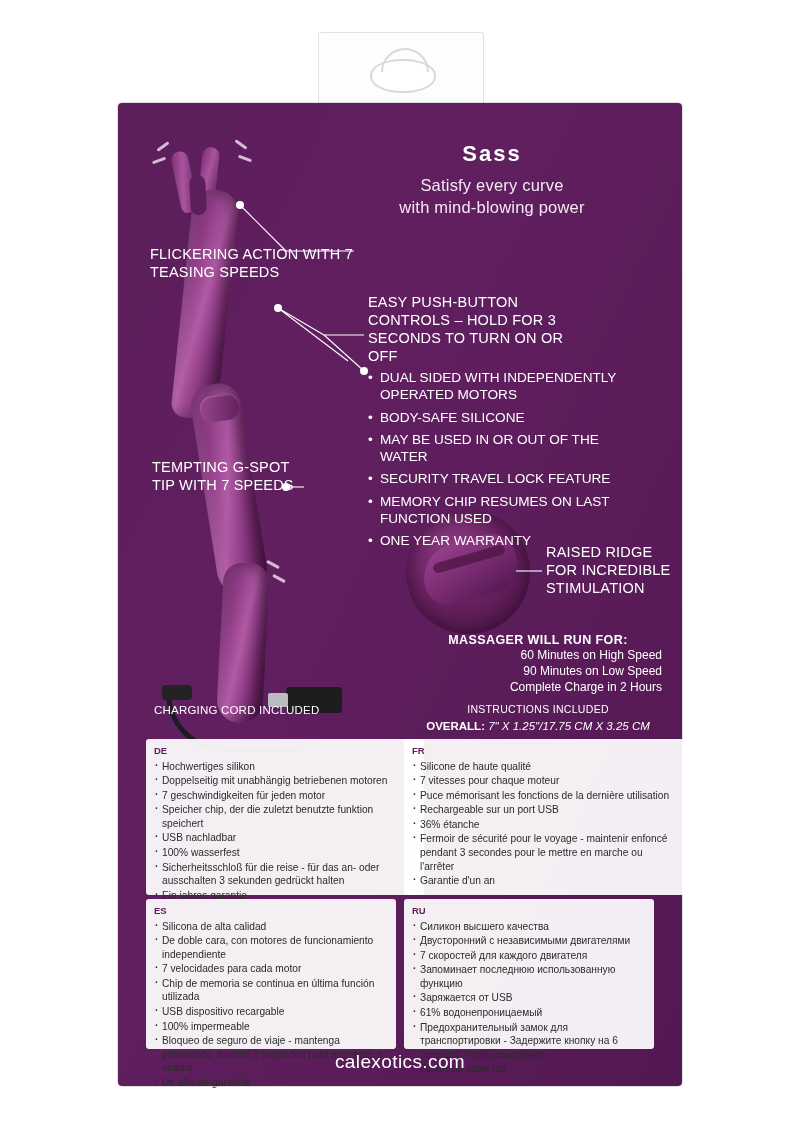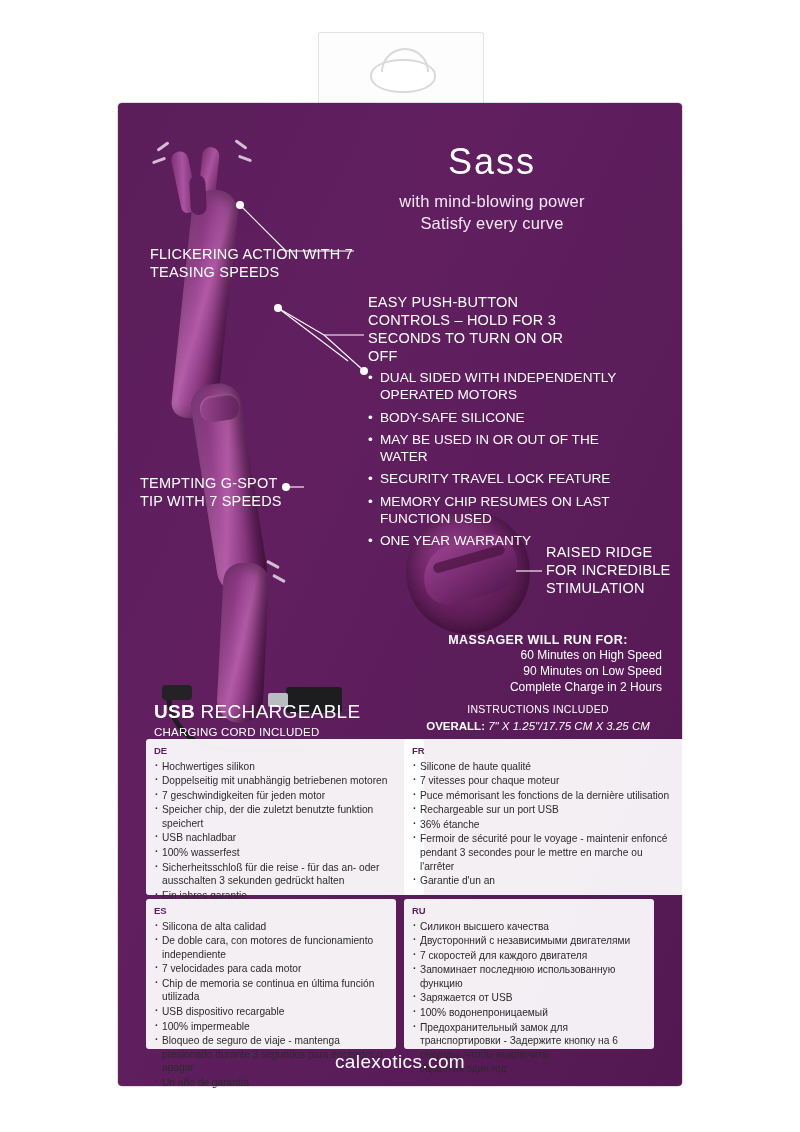--- a/index.html
+++ b/index.html
@@ -67,23 +67,23 @@
   
   #brand {
     position: absolute;
     right: 40px;
     top: 38px;
     width: 300px;
     text-align: center;
     color: #f2e6f0;
   }
   #brand-name {
-    font-size: 36px;
+    font-size: 22px;
     letter-spacing: 2px;
-    font-weight: 400;
+    font-weight: 700;
     color: #ffffff;
   }
   #brand-tag {
     margin-top: 8px;
     font-size: 16.5px;
     line-height: 1.33;
     color: #f4e9f3;
     letter-spacing: 0.2px;
   }
 
@@ -227,21 +227,21 @@
   
   .callout-text {
     position: absolute;
     color: #ffffff;
     font-size: 14.5px;
     line-height: 1.25;
     letter-spacing: .2px;
   }
   #feat-flicker { left: 32px;  top: 142px; width: 215px; }
   #feat-push    { left: 250px; top: 190px; width: 225px; }
-  #feat-gspot   { left: 22px;  top: 355px; width: 150px; margin-top: 16px; }
+  #feat-gspot   { left: 34px;  top: 355px; width: 150px; }
   #feat-ridge   { left: 428px; top: 440px; width: 130px; }
 
   
   #bullets {
     position: absolute;
     left: 250px;
     top: 266px;
     width: 270px;
     color: #ffffff;
     font-size: 13.6px;
@@ -335,22 +335,22 @@
 
 <div id="hang-tab">
   <div id="hang-hole"></div>
 </div>
 
 <div id="package">
 
   <div id="brand">
     <div id="brand-name">Sass</div>
     <div id="brand-tag">
+      <div>Satisfy every curve</div>
       <div>with mind-blowing power</div>
-      <div>Satisfy every curve</div>
     </div>
   </div>
 
   <div id="product">
     <div class="tip" id="tip-left"></div>
     <div class="tip" id="tip-right"></div>
     <div class="shaft" id="body-upper"></div>
     <div class="tip-gap"></div>
     <div class="shaft" id="body-mid"></div>
     <div class="shaft" id="body-low"></div>
@@ -414,21 +414,20 @@
     <p>Complete Charge in 2 Hours</p>
     <div id="instructions">INSTRUCTIONS INCLUDED</div>
   </div>
 
   <div id="overall">
     <b>OVERALL:</b>
     <i>7" X 1.25"/17.75 CM X 3.25 CM</i>
   </div>
 
   <div id="usb-text">
-    <div id="usb-head"><b>USB</b><span> RECHARGEABLE</span></div>
     <div id="usb-sub">CHARGING CORD INCLUDED</div>
   </div>
 
   <div class="lang-panel" id="panel-de">
     <div class="lang-code">DE</div>
     <ul>
       <li>Hochwertiges silikon</li>
       <li>Doppelseitig mit unabhängig betriebenen motoren</li>
       <li>7 geschwindigkeiten für jeden motor</li>
       <li>Speicher chip, der die zuletzt benutzte funktion speichert</li>
@@ -467,20 +466,20 @@
   </div>
 
   <div class="lang-panel" id="panel-ru">
     <div class="lang-code">RU</div>
     <ul>
       <li>Силикон высшего качества</li>
       <li>Двусторонний с независимыми двигателями</li>
       <li>7 скоростей для каждого двигателя</li>
       <li>Запоминает последнюю использованную функцию</li>
       <li>Заряжается от USB</li>
-      <li>100% водонепроницаемый</li>
+      <li>61% водонепроницаемый</li>
       <li>Предохранительный замок для транспортировки - Задержите кнопку на 6 секунды, чтобы выключить</li>
       <li>Гарантия один год</li>
     </ul>
   </div>
 
   <div id="website">calexotics.com</div>
 </div>
 
 </body></html>

